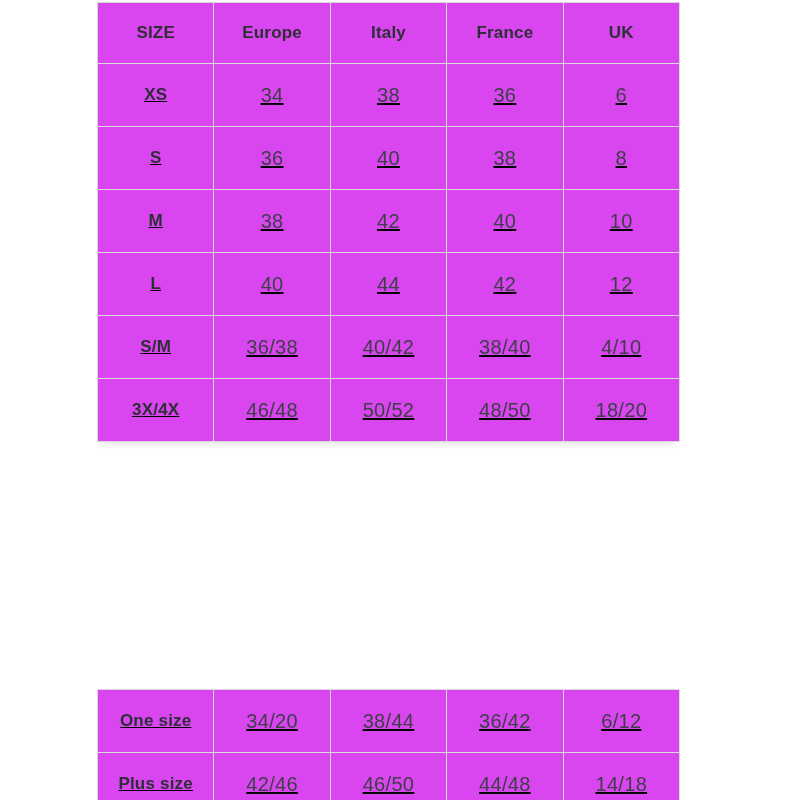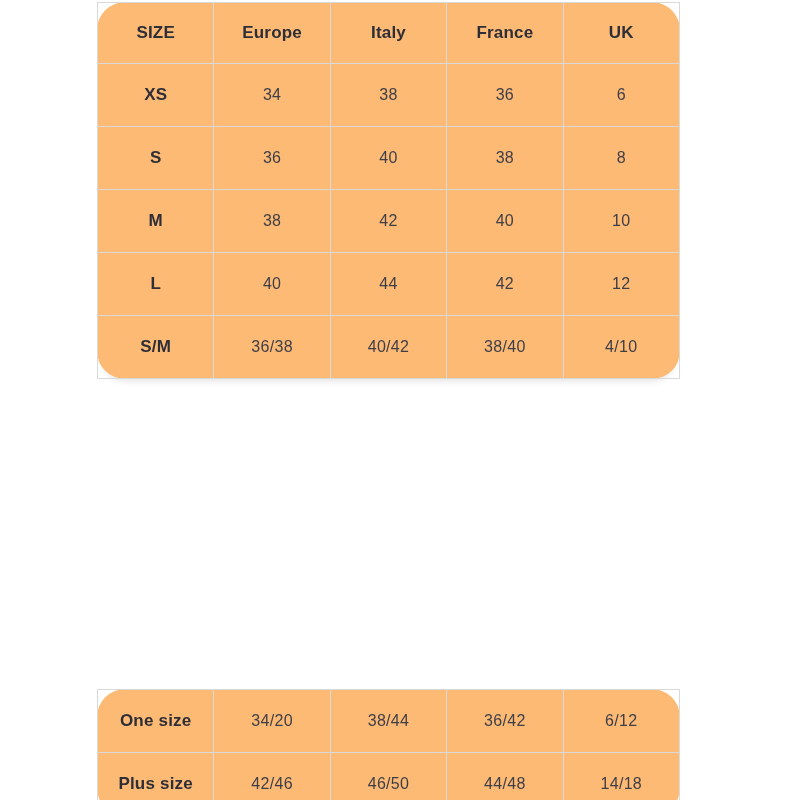--- a/index.html
+++ b/index.html
@@ -14,49 +14,48 @@
     height: 800px;
     background: #ffffff;
     overflow: hidden;
   }
   table.size-table {
     position: absolute;
     left: 97px;
     width: 583px;
     border-collapse: collapse;
     table-layout: fixed;
-    background: #fdba74;
+    background: #d946ef;
     box-shadow: 0 7px 6px -5px rgba(60,60,60,0.14);
-    border-radius: 28px;
   }
   table.size-table th,
   table.size-table td {
     border: 1px solid #d9d9d9;
     text-align: center;
     vertical-align: middle;
     padding: 0;
     overflow: hidden;
   }
   table.size-table thead tr { height: 61px; }
-  table.size-table tbody tr { height: 63px; }
+  table.size-table tbody tr { height: 63px; text-decoration: underline; }
   table.size-table thead th {
     font-weight: 700;
     font-size: 17px;
     color: #2e2e37;
     letter-spacing: 0.2px;
   }
   table.size-table tbody th {
     font-weight: 700;
     font-size: 17px;
     color: #2e2e37;
     letter-spacing: 0.2px;
   }
   table.size-table tbody td {
     font-weight: 400;
-    font-size: 16px;
+    font-size: 20px;
     color: #3e3e48;
     letter-spacing: 0.3px;
   }
   #main-size-table { top: 2px; }
   #special-size-table { top: 689px; }
 </style>
 </head>
 <body>
 
 <div class="page">
@@ -100,20 +99,27 @@
           <td>42</td>
           <td>12</td>
         </tr>
         <tr>
           <th>S/M</th>
           <td>36/38</td>
           <td>40/42</td>
           <td>38/40</td>
           <td>4/10</td>
         </tr>
+        <tr>
+          <th>3X/4X</th>
+          <td>46/48</td>
+          <td>50/52</td>
+          <td>48/50</td>
+          <td>18/20</td>
+        </tr>
       </tbody>
   </table>
 
   <table class="size-table" id="special-size-table">
     <tbody>
         <tr>
           <th>One size</th>
           <td>34/20</td>
           <td>38/44</td>
           <td>36/42</td>

